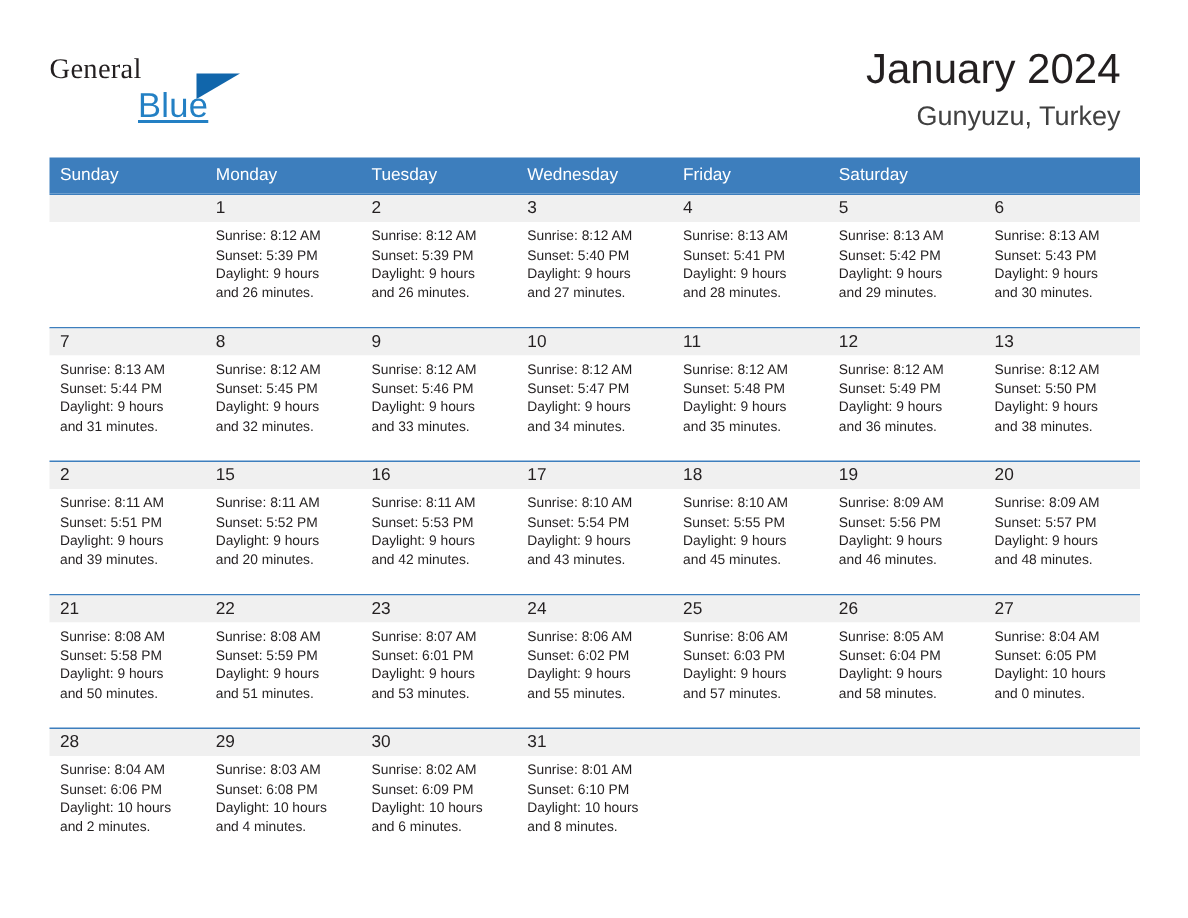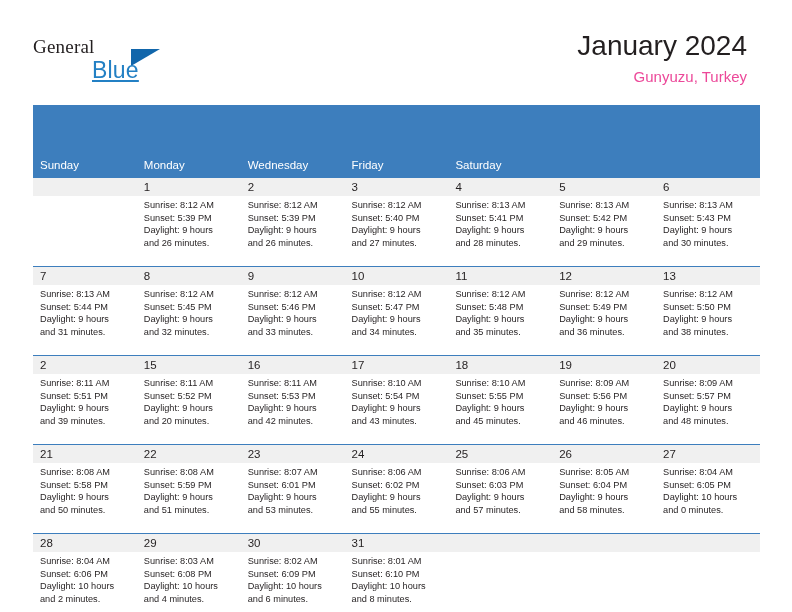--- a/index.html
+++ b/index.html
@@ -70,22 +70,22 @@
     top: 0;
     text-align: right;
   }
   .cal-title {
     font-size: 28px;
     color: #231f20;
     line-height: 36px;
     white-space: nowrap;
   }
   .cal-subtitle {
-    font-size: 15px;
-    color: #ec4899;
+    font-size: 18px;
+    color: #404040;
     line-height: 20px;
     margin-top: 3px;
     white-space: nowrap;
   }
 
   
   .calendar {
     position: absolute;
     left: 33px;
     top: 105px;
@@ -97,21 +97,20 @@
   }
   .cal-head {
     background: #3d7ebd;
   }
   .cal-head .cell {
     color: #ffffff;
     font-size: 11.5px;
     padding: 5px 0 5px 7px;
     line-height: 14px;
     box-sizing: border-box;
-    margin-top: 48px;
   }
   .cell {
     width: 103.857px;
     flex: 0 0 103.857px;
     box-sizing: border-box;
   }
   .week {
     border-top: 1px solid #3d7ebd;
   }
   .week:first-of-type {
@@ -167,20 +166,21 @@
       <div class="cal-subtitle">Gunyuzu, Turkey</div>
     </div>
 
   </div>
 
   <div class="calendar">
 
     <div class="cal-row cal-head">
       <div class="cell">Sunday</div>
       <div class="cell">Monday</div>
+      <div class="cell">Tuesday</div>
       <div class="cell">Wednesday</div>
       <div class="cell">Friday</div>
       <div class="cell">Saturday</div>
     </div>
 
     <div class="week">
       <div class="daynum-row">
         <div class="daynum"></div>
         <div class="daynum">1</div>
         <div class="daynum">2</div>

